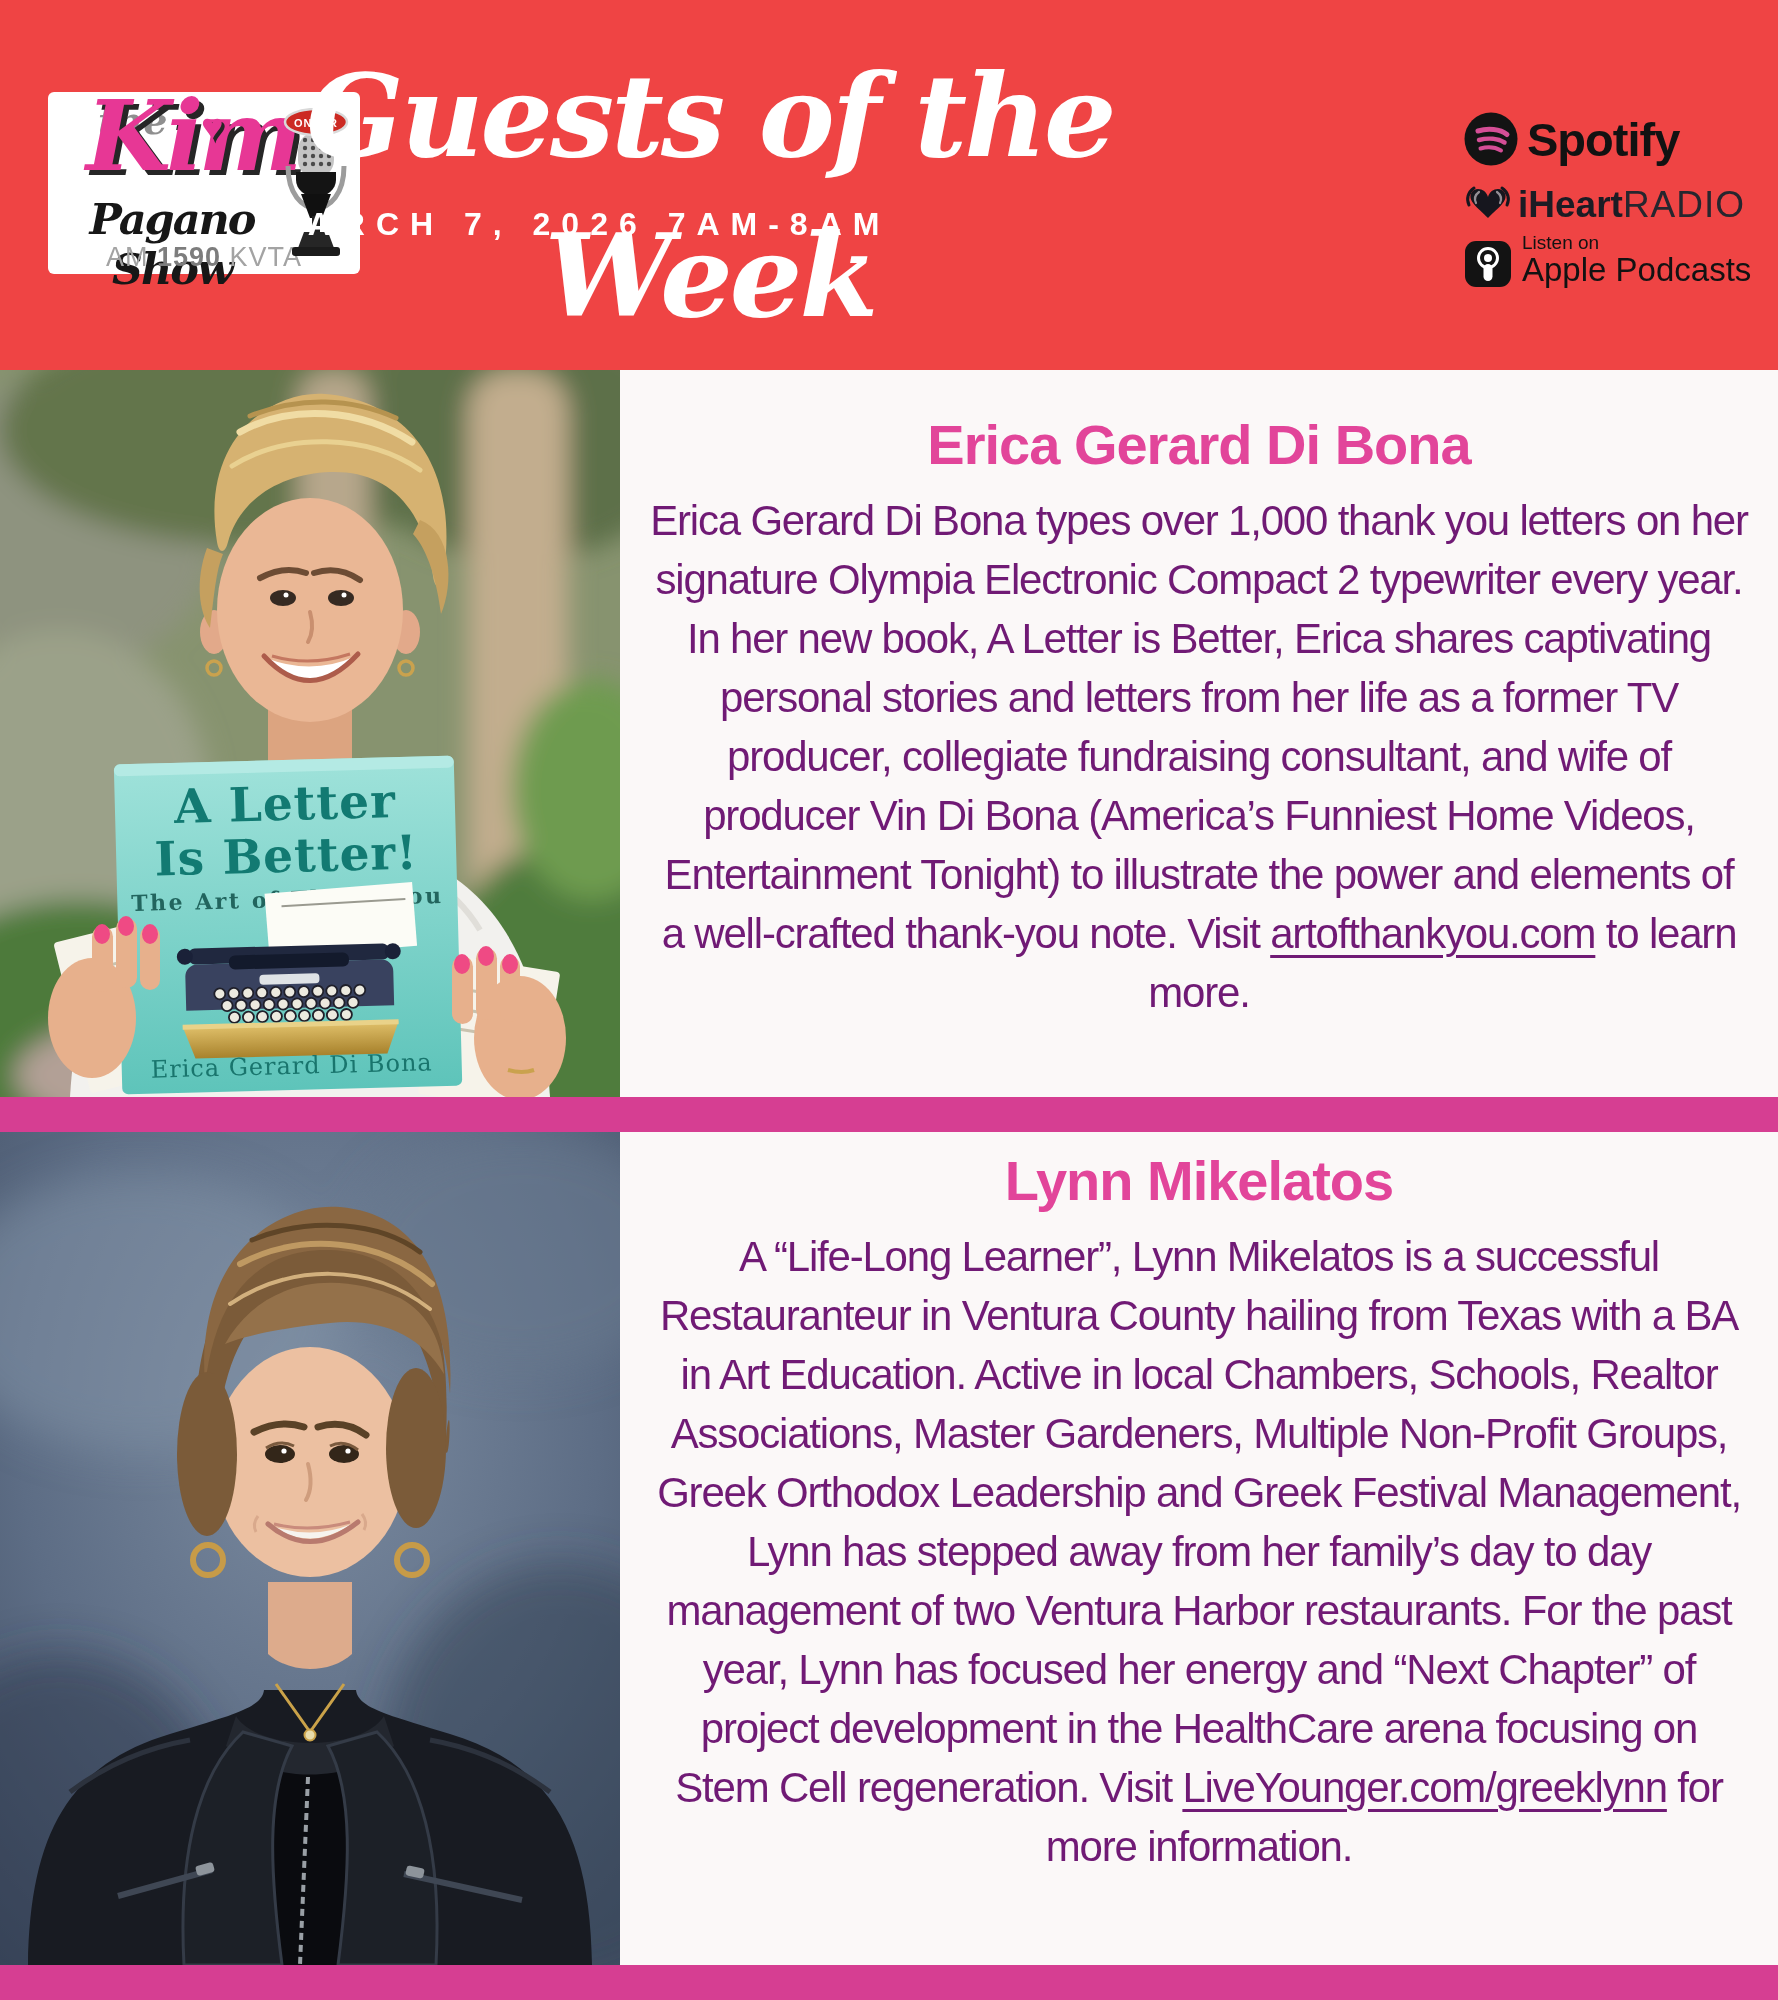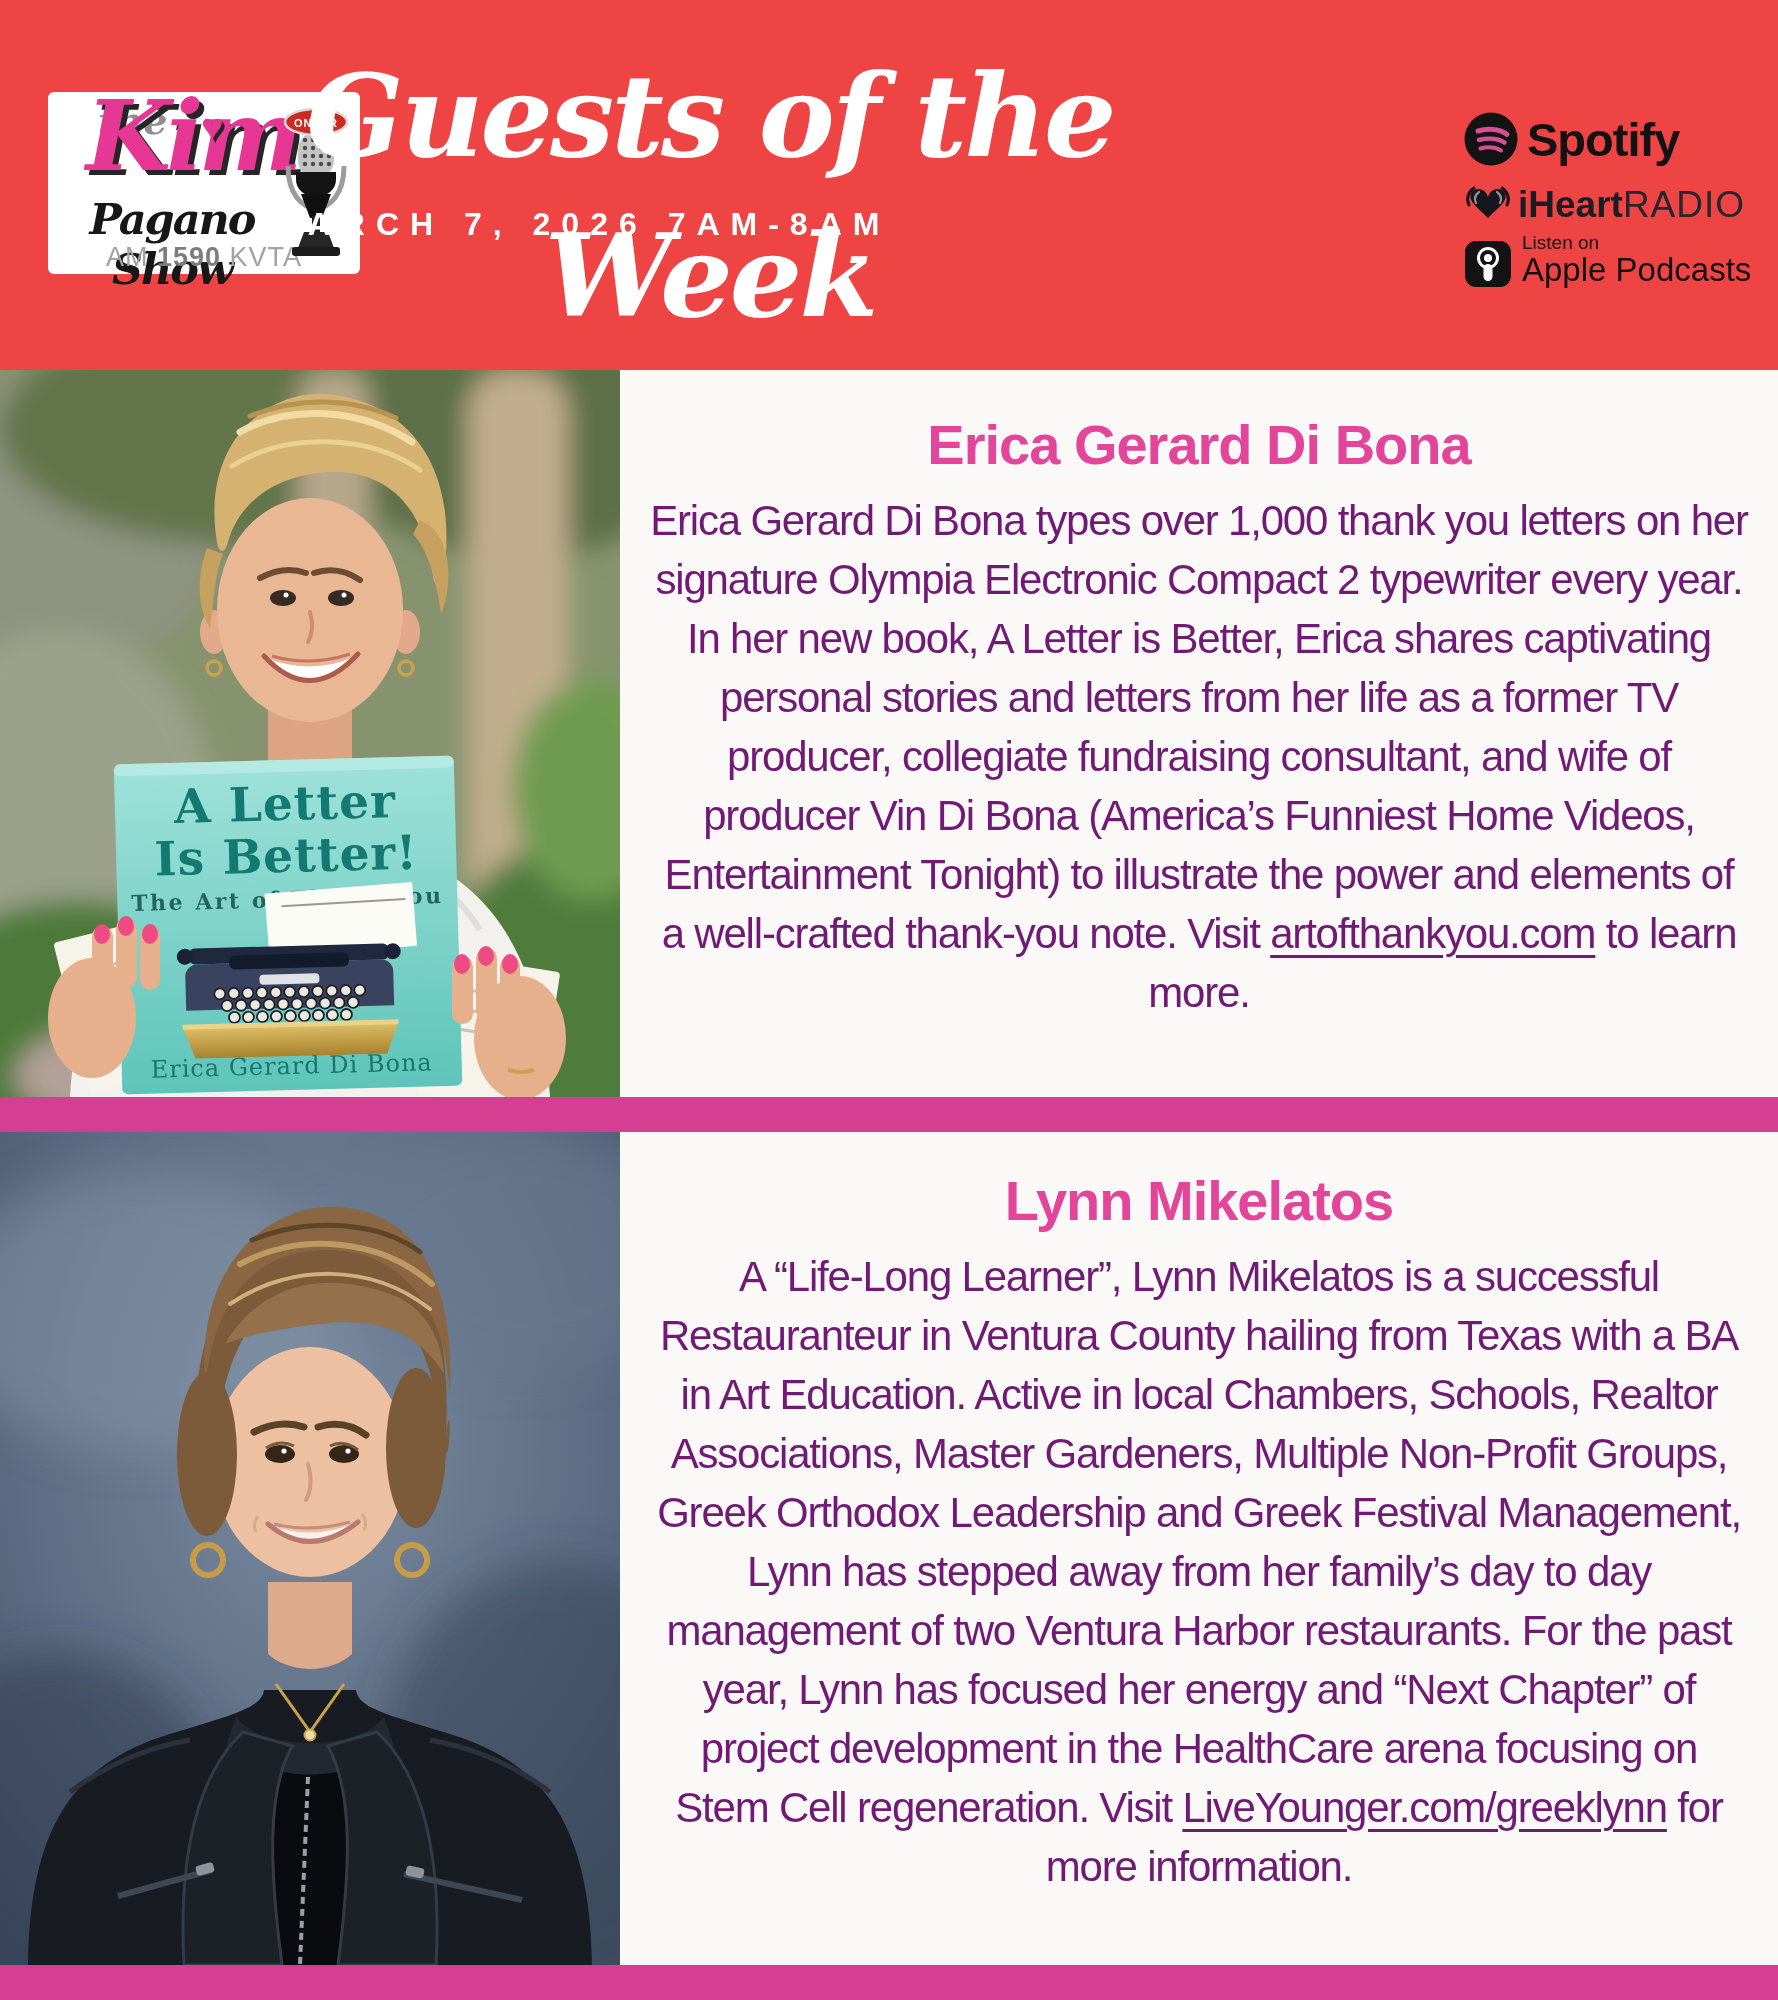--- a/index.html
+++ b/index.html
@@ -44,21 +44,21 @@
   .badge-apple .big{font-size:33px;color:#121212;font-weight:500;}
 
   
   .section{position:absolute;left:0;width:1778px;background:#fbf8f8;}
   #sec1{top:370px;height:727px;}
   #sec2{top:1132px;height:833px;}
   .photo{position:absolute;left:0;top:0;display:block;}
   .content{position:absolute;left:620px;top:0;width:1158px;height:100%;}
   .guest-name{margin:0;padding-top:42px;text-align:center;font-size:56px;
               font-weight:700;color:#e2459a;letter-spacing:-1px;}
-  #sec2 .guest-name{padding-top:36px;}
+  #sec2 .guest-name{padding-top:16px;}
   .bio{margin:14px auto 0;width:1100px;text-align:center;font-size:42px;
        line-height:59px;color:#701a75;letter-spacing:-1.2px;}
   .bio .link{text-decoration:underline;text-underline-offset:7px;text-decoration-thickness:3px;cursor:pointer;}
   .watermark{position:absolute;left:912px;top:978px;font-size:31px;font-weight:700;
              color:rgba(255,255,255,0.82);}
 
   .divider{position:absolute;left:0;top:1097px;width:1778px;height:35px;background:#d63e92;}
   .bottombar{position:absolute;left:0;top:1965px;width:1778px;height:35px;background:#d63e92;}
 </style>
 </head>

